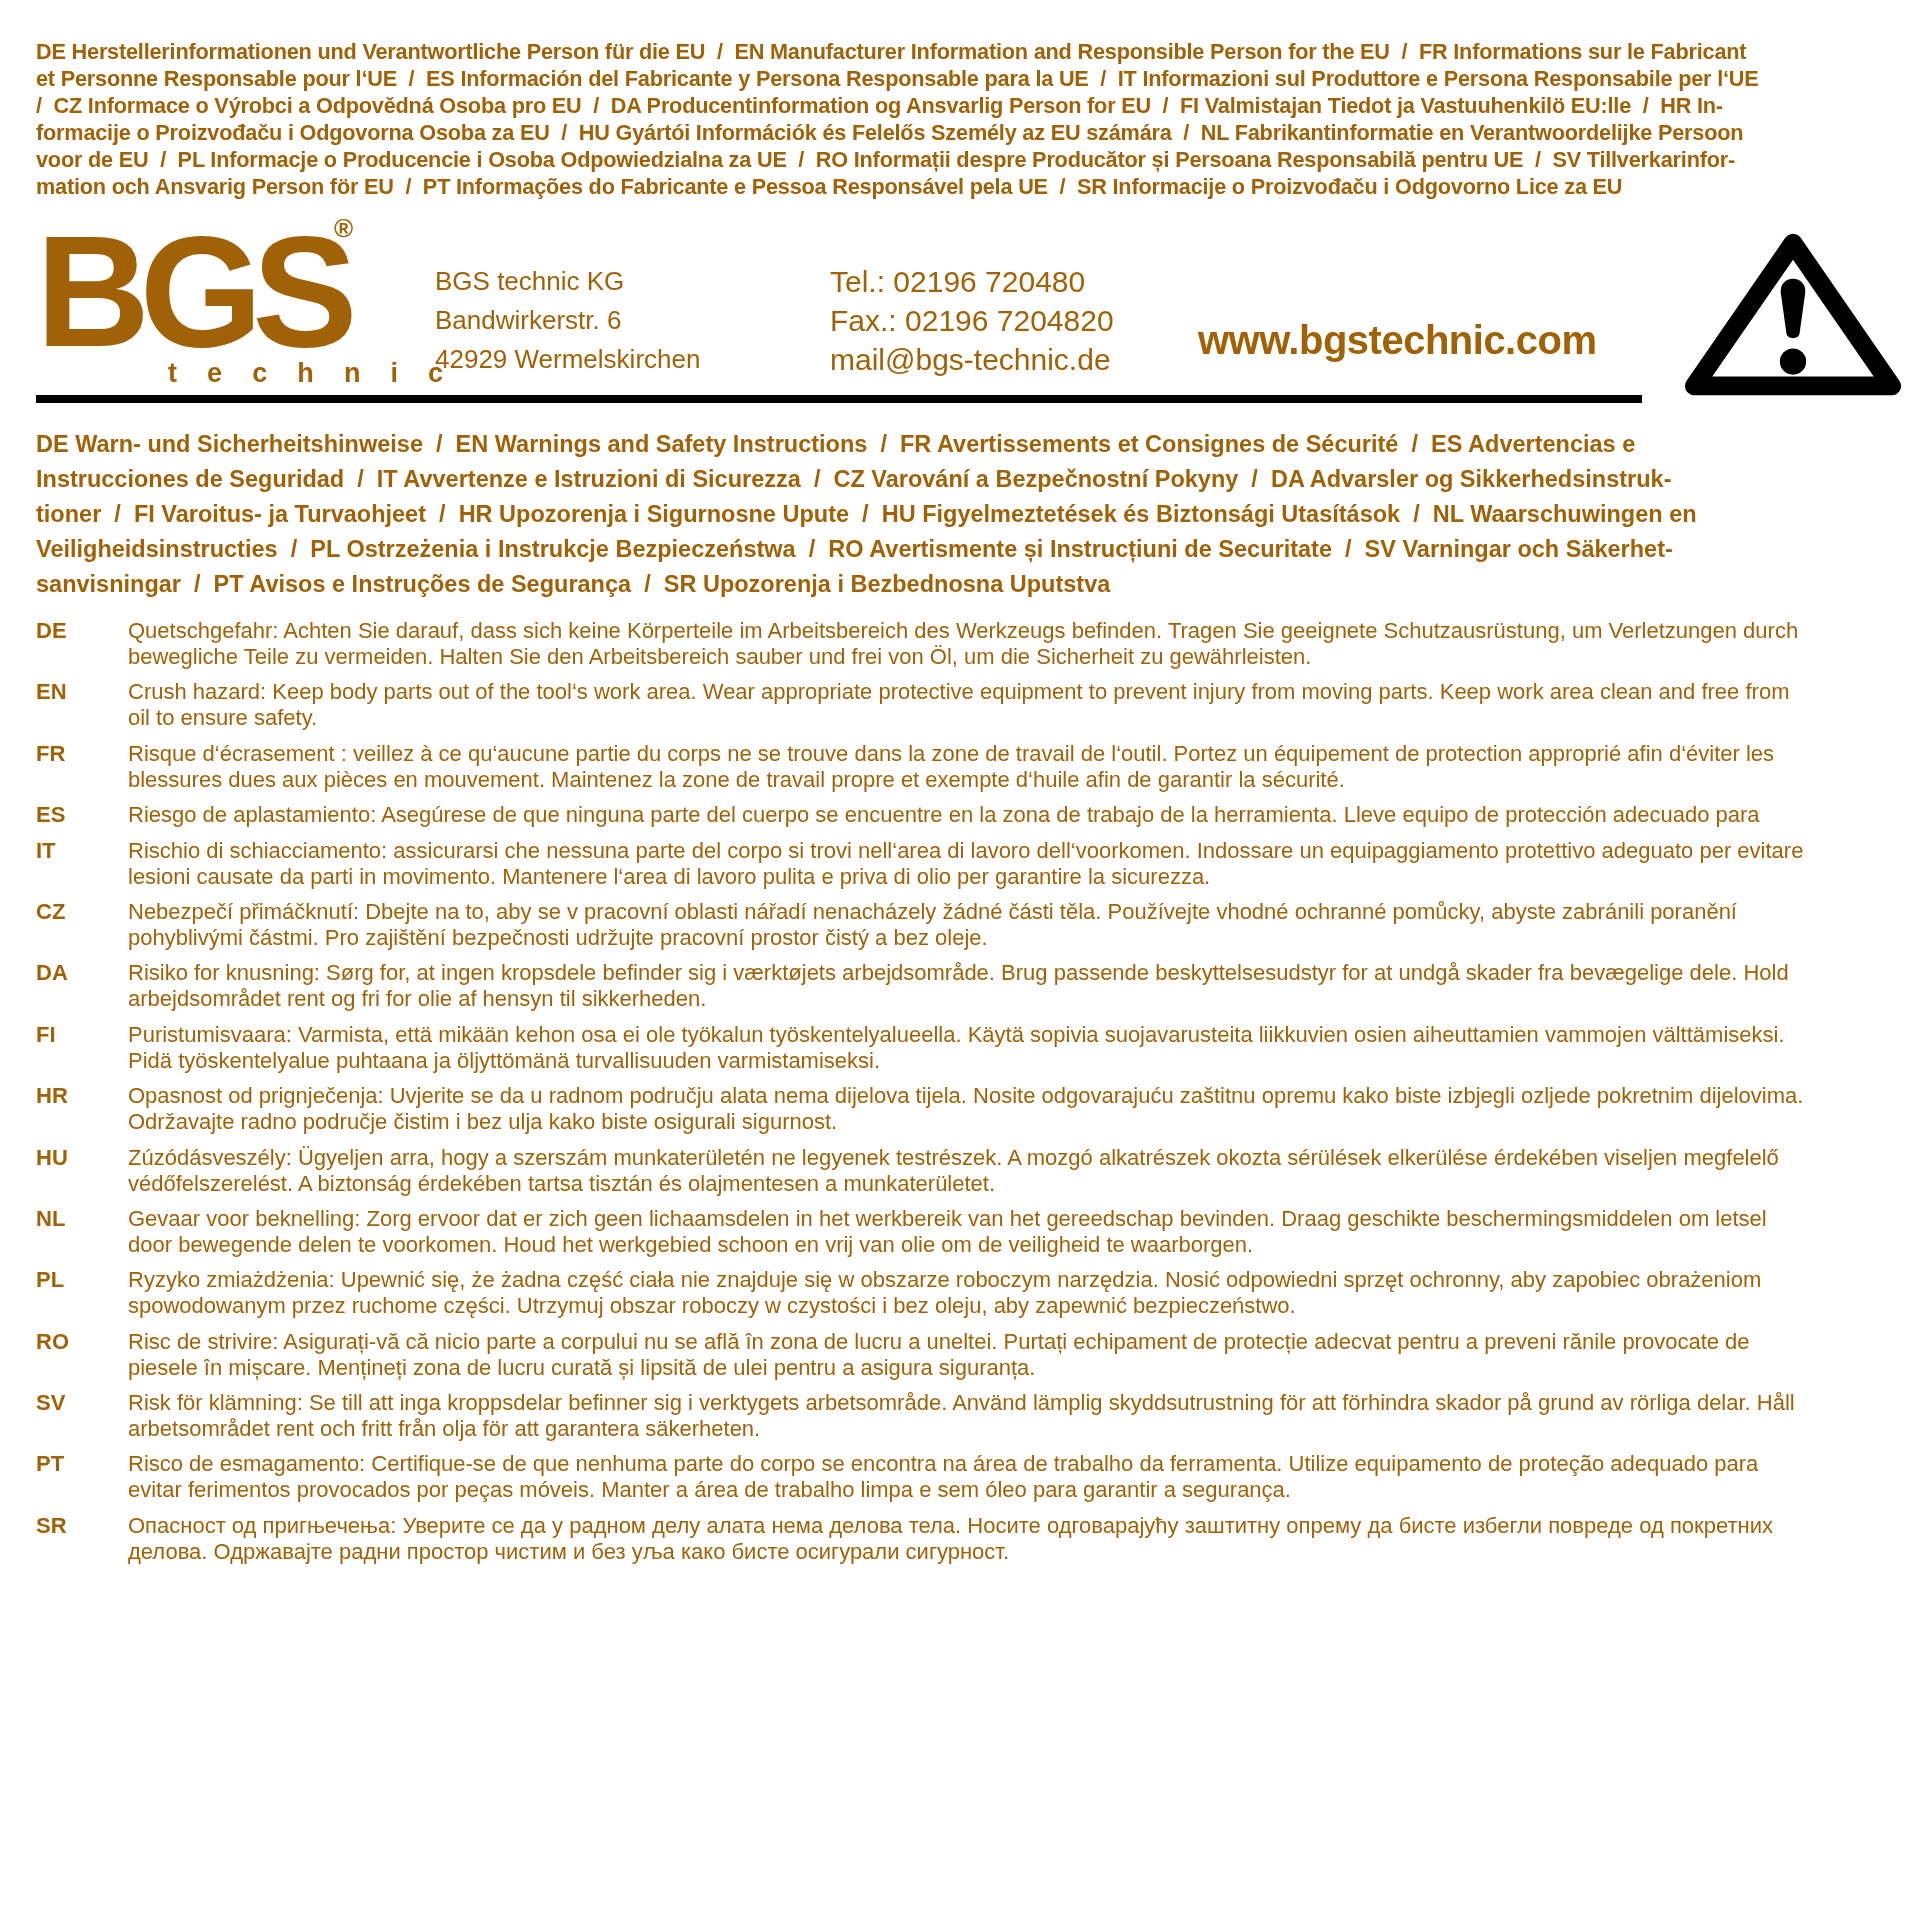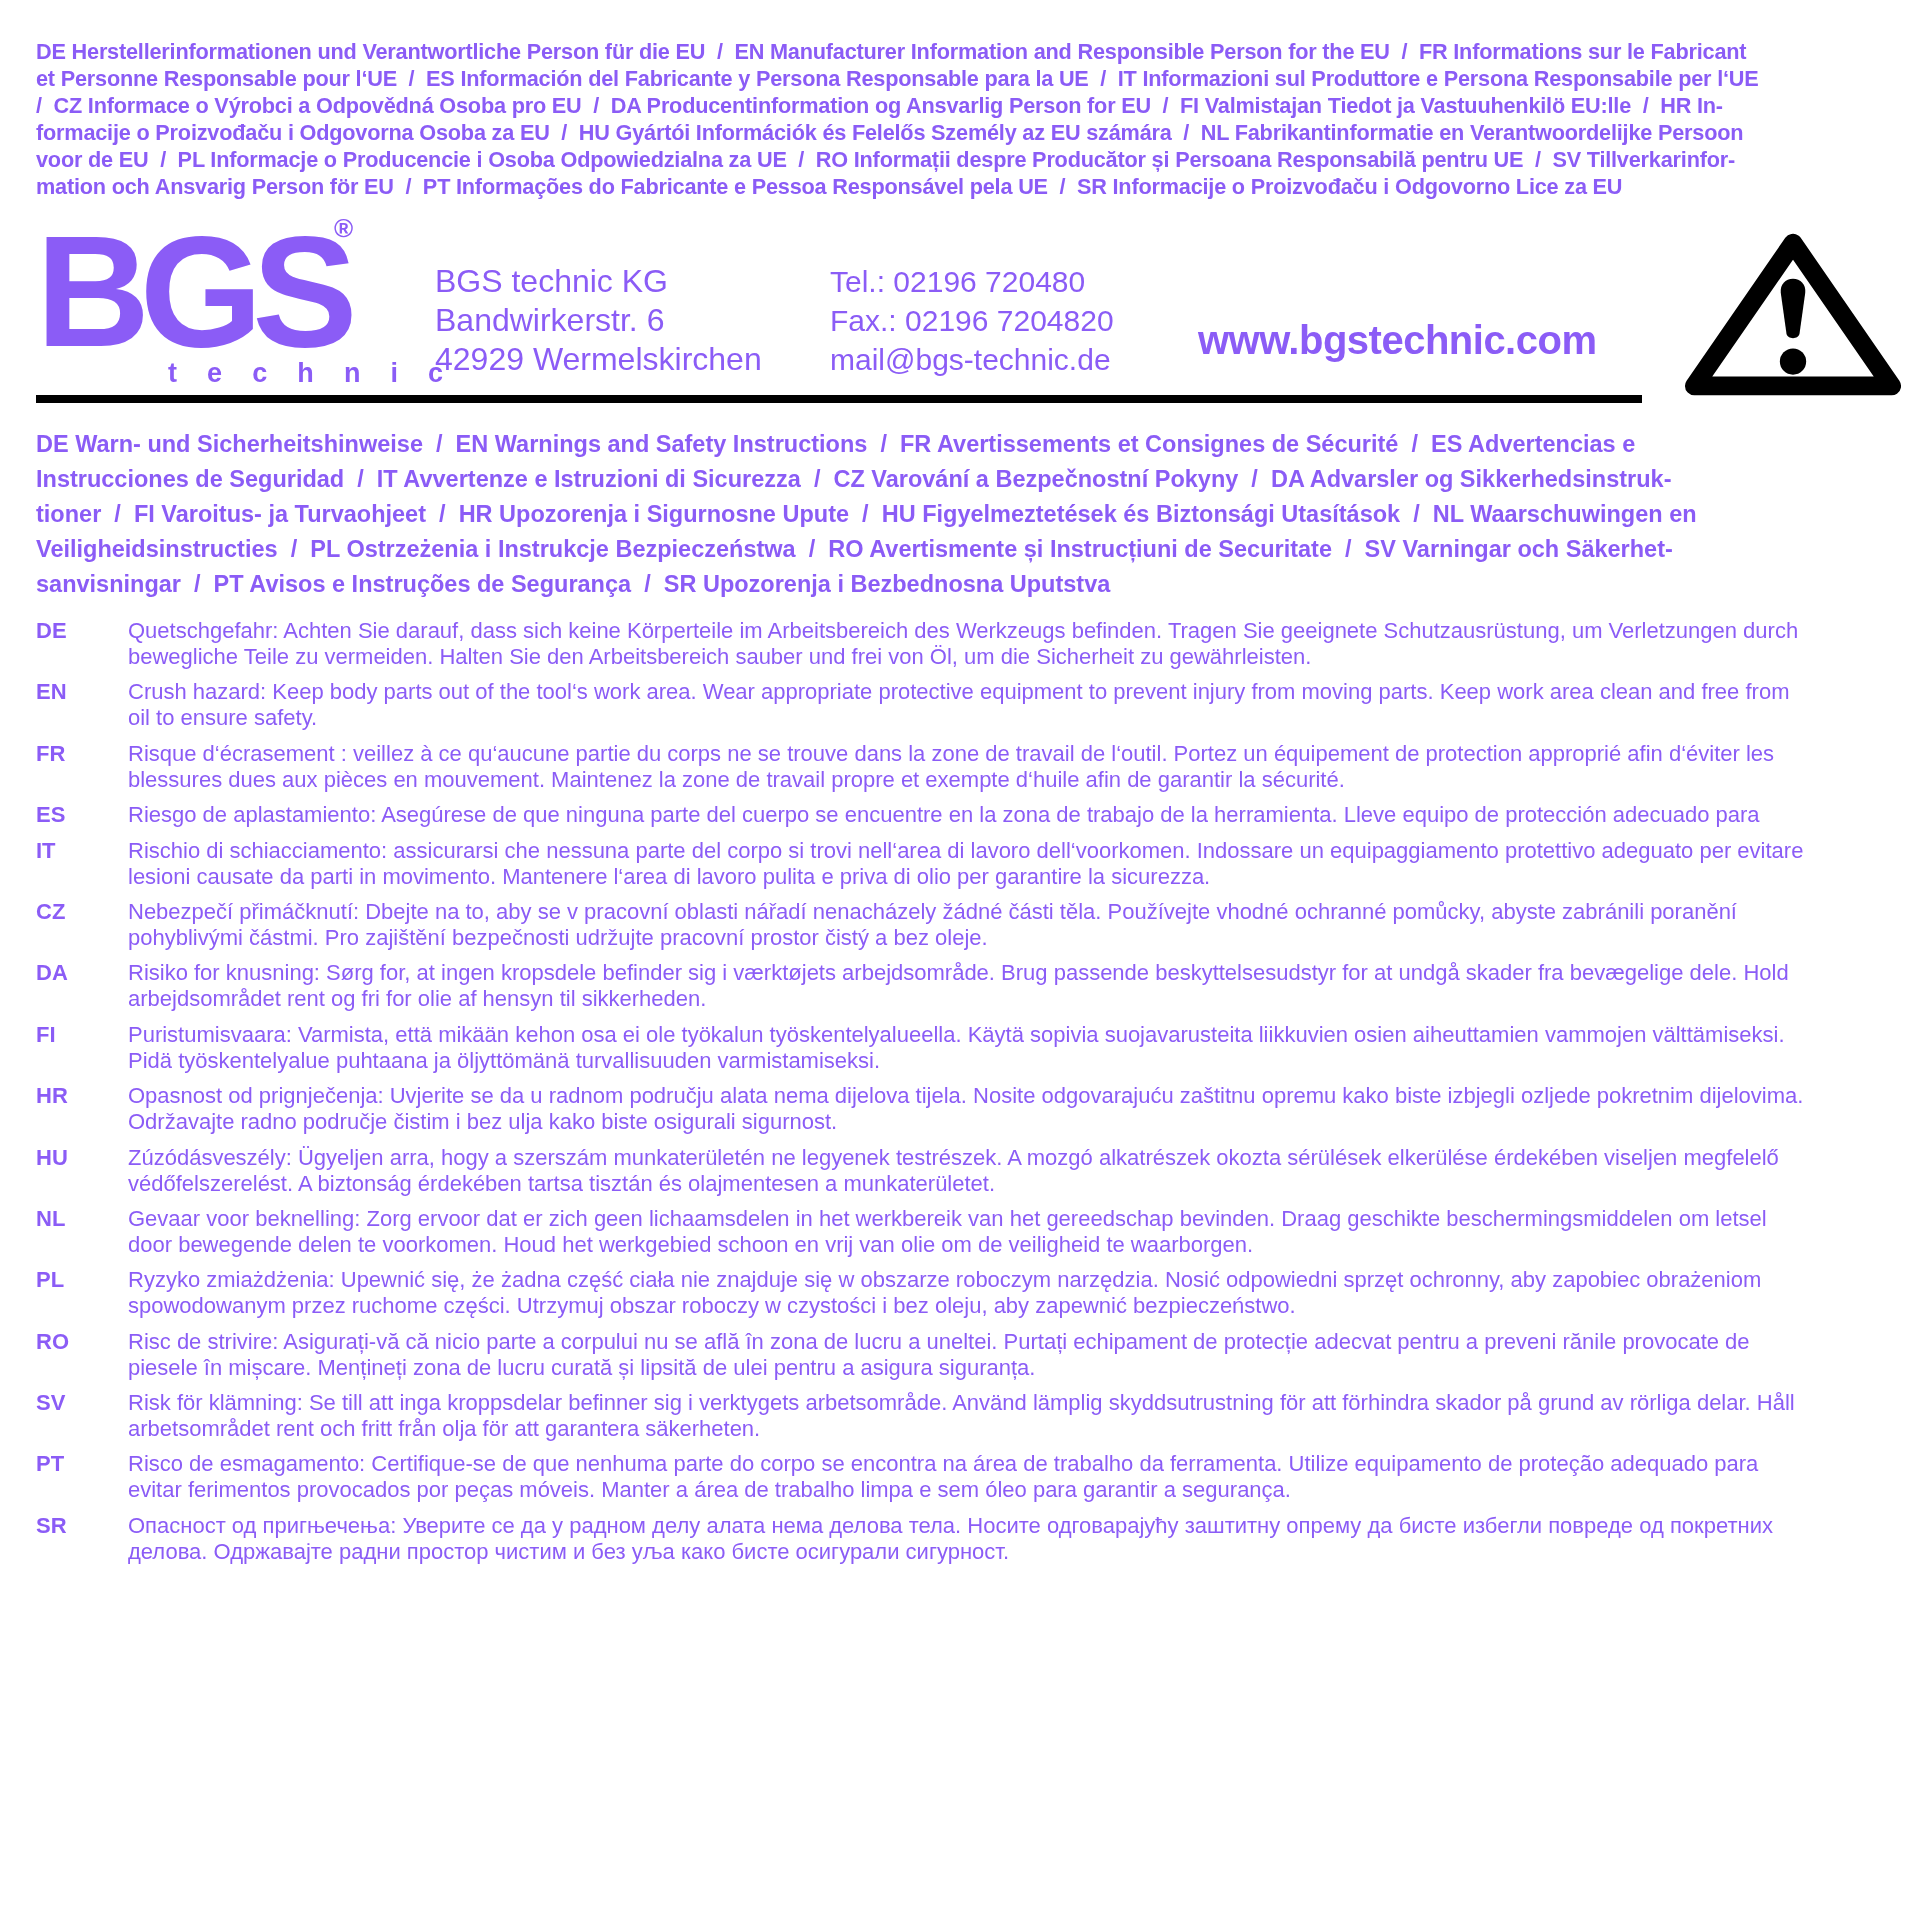--- a/index.html
+++ b/index.html
@@ -1,30 +1,30 @@
 <!DOCTYPE html>
 <html style="font-size:15px"><head>
 <meta charset="utf-8">
 <style>
   html,body{margin:0;padding:0;background:#ffffff;}
   .page{
     position:relative;width:1928px;height:1928px;overflow:hidden;
-    background:#ffffff;color:#8b5cf6;
+    background:#ffffff;color:#a16207;
     font-family:"Liberation Sans",sans-serif;
   }
   
   .hdr{position:absolute;left:36px;top:38px;width:1864px;
        font-weight:bold;font-size:21.7px;line-height:27px;letter-spacing:-0.2px;}
   .hdr .tline{white-space:pre;}
   
   .logo{position:absolute;left:36px;top:217px;width:325px;height:179px;}
   .logo-bgs{font-weight:bold;font-size:158px;line-height:149px;letter-spacing:-10.4px;}
   .logo-reg{position:absolute;left:298px;top:-3.8px;font-size:26px;font-weight:bold;letter-spacing:0;}
   .logo-technic{position:absolute;left:132px;top:141px;font-weight:bold;font-size:27px;letter-spacing:11.3px;white-space:pre;}
-  .company{position:absolute;left:435px;top:262px;font-size:32px;line-height:39px;}
+  .company{position:absolute;left:435px;top:262px;font-size:26px;line-height:39px;}
   .contact{position:absolute;left:830px;top:262px;font-size:30px;line-height:39px;}
   .website{position:absolute;left:1198px;top:318px;font-size:40px;font-weight:bold;letter-spacing:-0.5px;}
   .warn-tri{position:absolute;left:1684px;top:230px;width:218px;height:171px;}
   .rule{position:absolute;left:36px;top:395px;width:1606px;height:7.5px;background:#000000;}
   
   .subhdr{position:absolute;left:36px;top:427px;width:1864px;
           font-weight:bold;font-size:23.5px;line-height:35px;}
   .subhdr .tline{white-space:pre;}
   
   .notes{position:absolute;left:36px;top:618px;width:1874px;font-size:22px;line-height:26px;}

